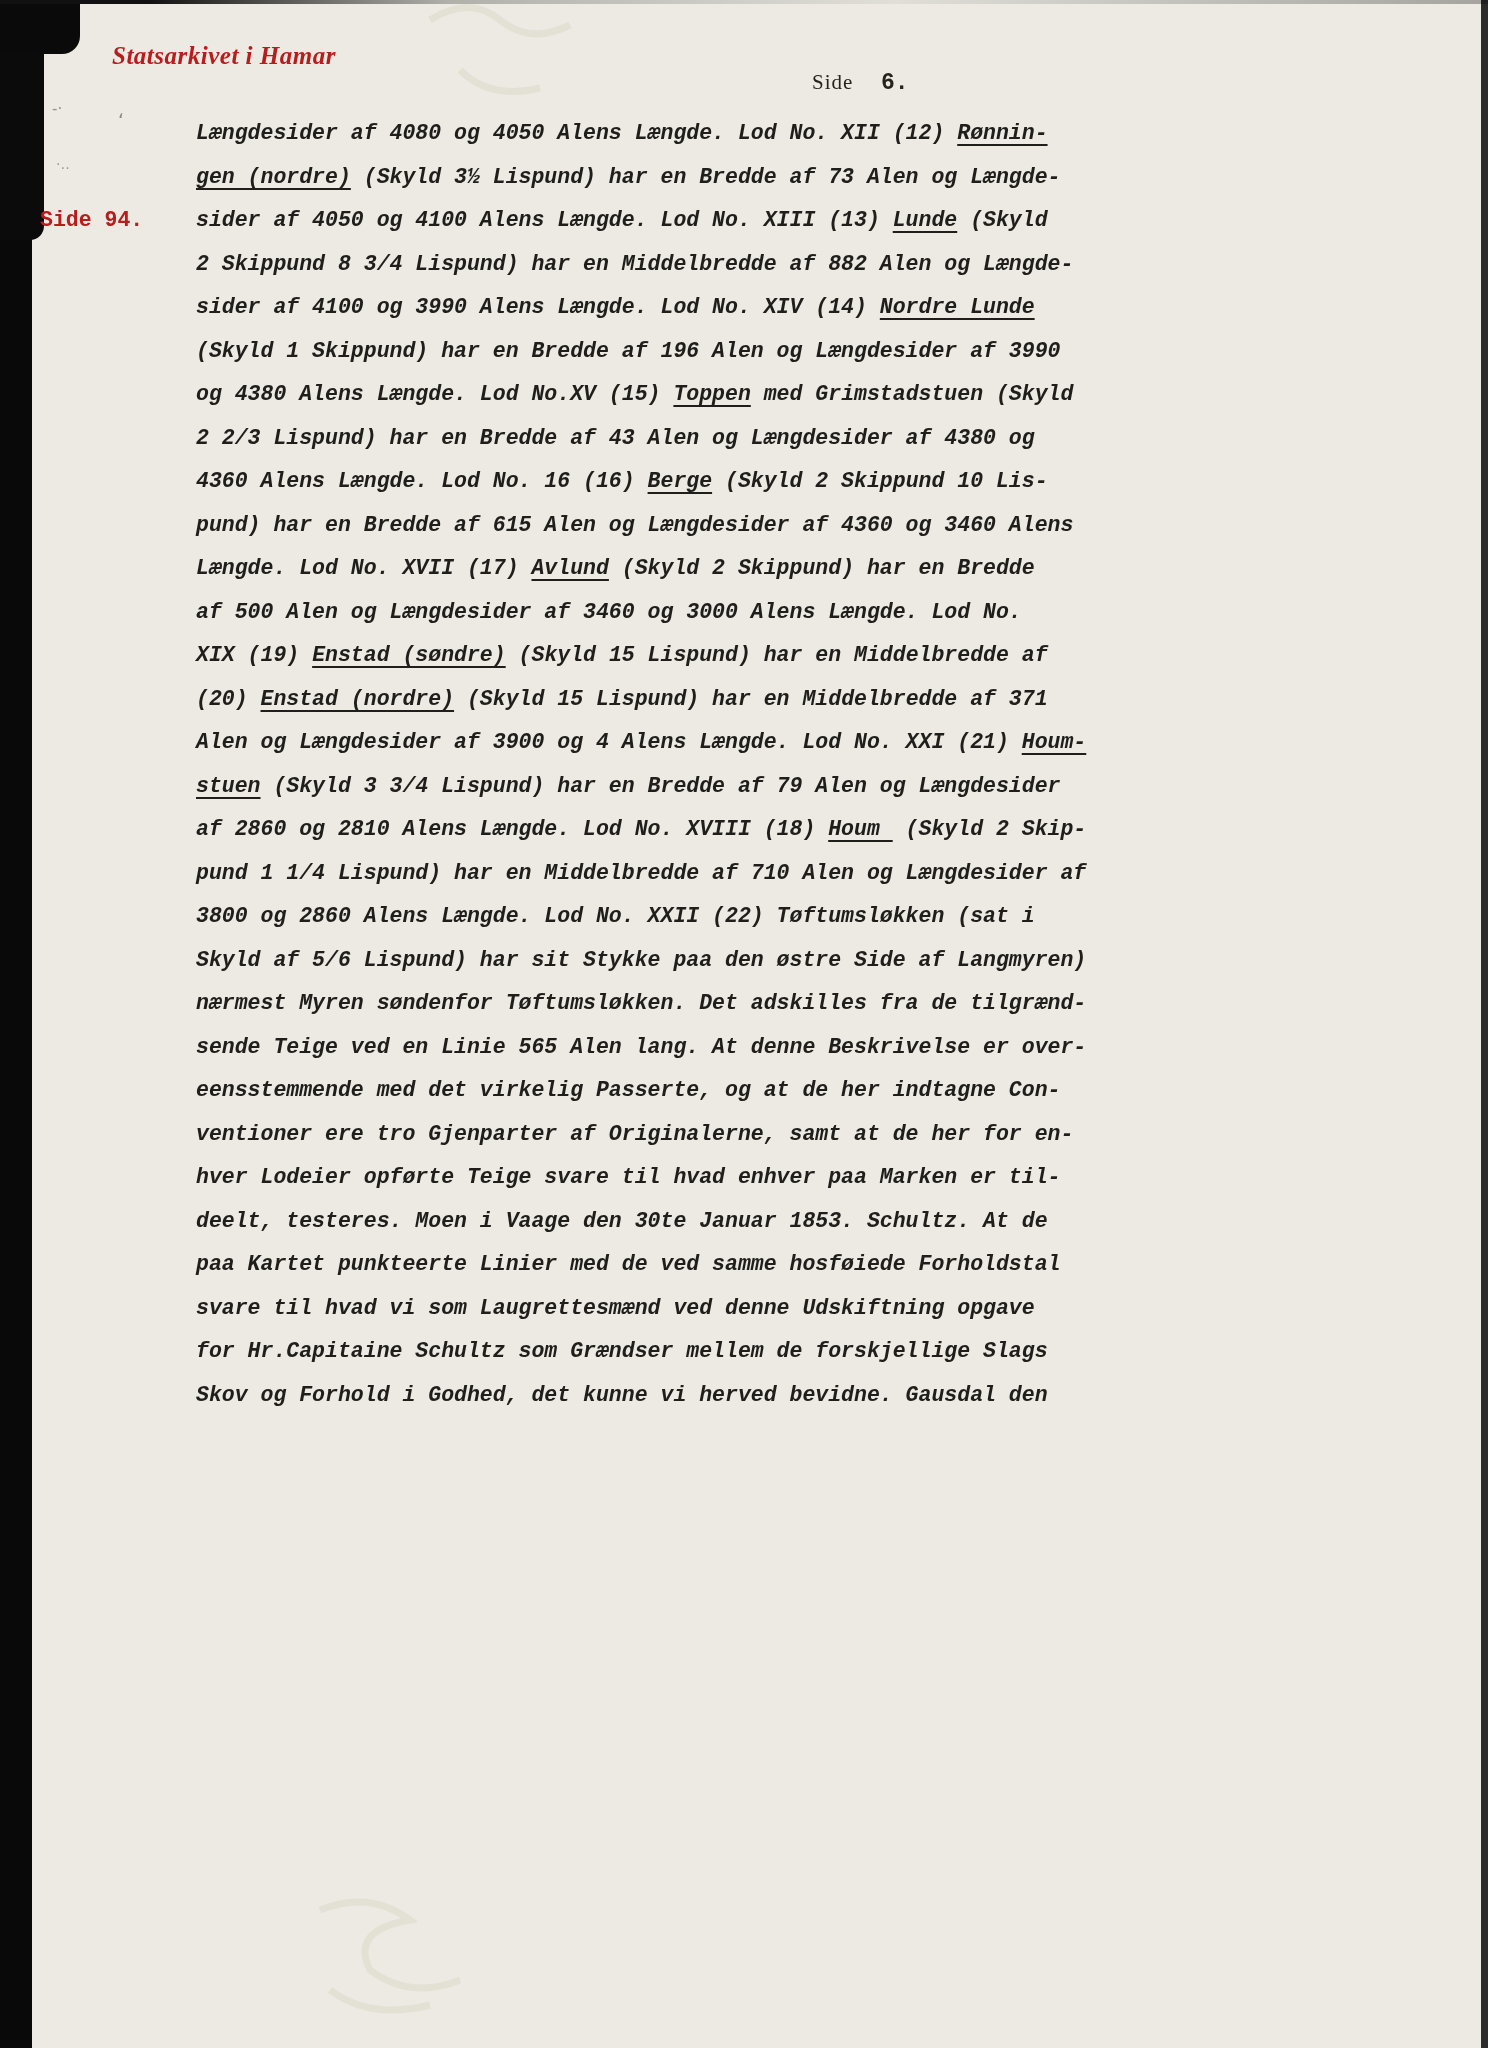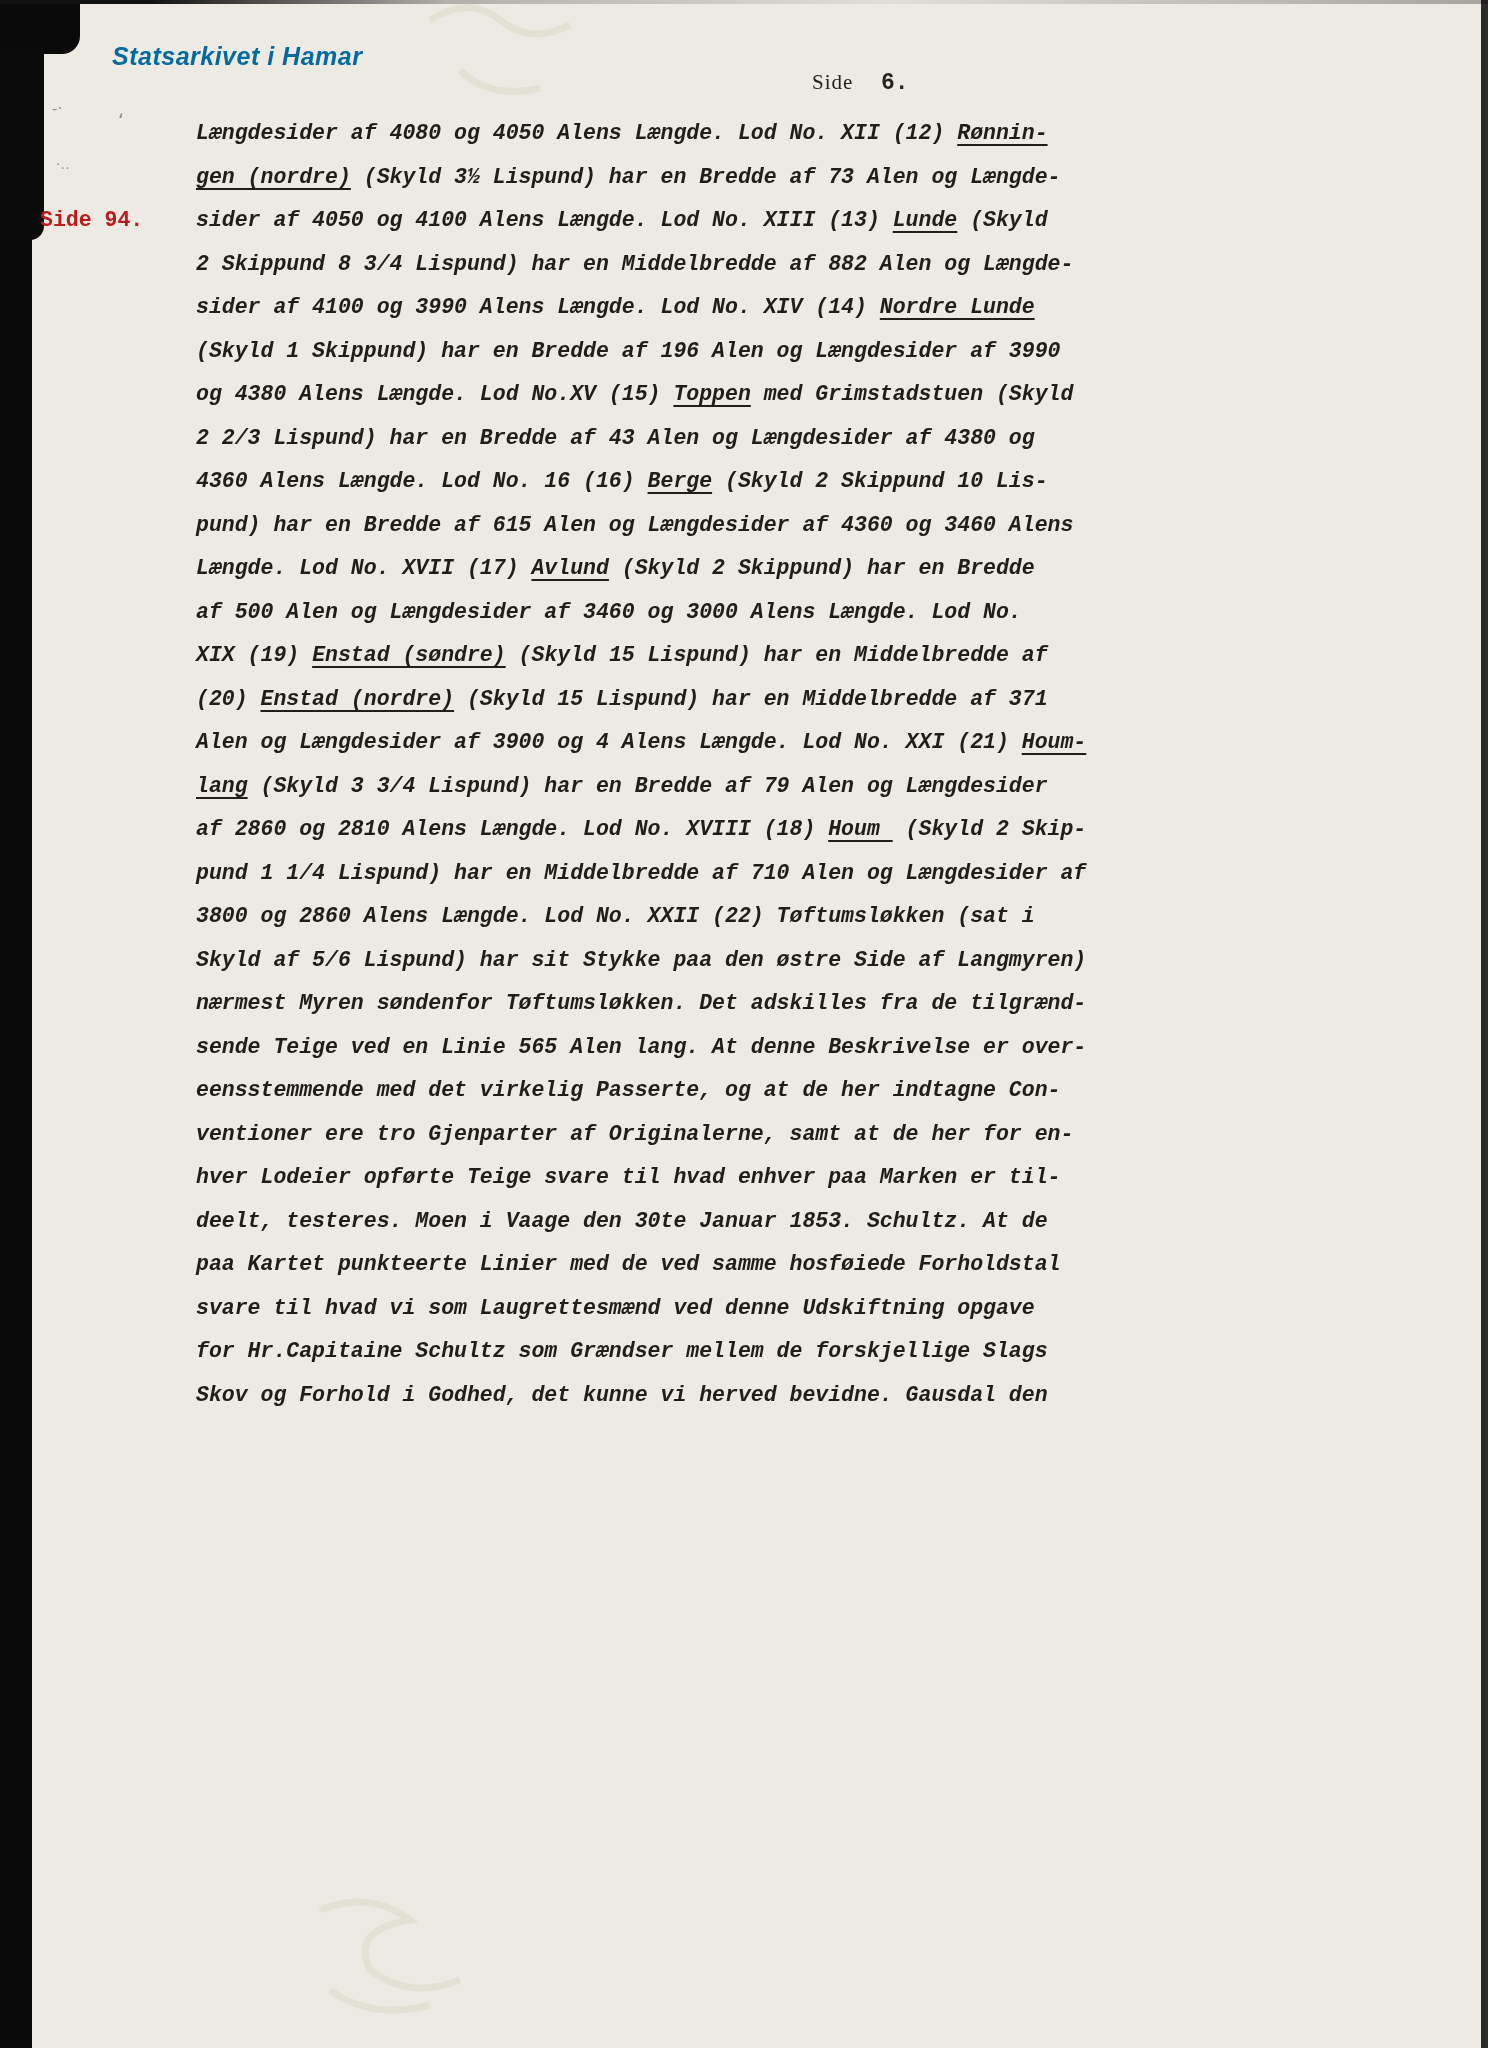--- a/index.html
+++ b/index.html
@@ -16,24 +16,24 @@
   
   .edge-left   { position:absolute; left:0; top:0; width:32px; height:2048px; background:#090909; }
   .edge-left2  { position:absolute; left:0; top:0; width:44px; height:240px; background:#0b0b0b; border-radius:0 0 14px 0; }
   .edge-corner { position:absolute; left:0; top:0; width:80px; height:54px; background:#0a0a0a; border-radius:0 0 18px 0; }
   .edge-right  { position:absolute; right:0; top:0; width:7px; height:2048px; background:#161616; opacity:.9; }
   .edge-top    { position:absolute; left:0; top:0; width:100%; height:4px; background:linear-gradient(90deg,#111 0 10%, rgba(0,0,0,.25) 30%, rgba(0,0,0,.05) 60%, rgba(0,0,0,.3)); }
 
   
   .header-archive {
     position:absolute; left:112px; top:42px;
-    font-family:Liberation Sans, sans-serif;
+    font-family:Liberation Serif, serif;
     font-style:italic; font-weight:600;
     font-size:25px; letter-spacing:.5px;
-    color:#0369a1;
+    color:#b91c1c;
   }
   .header-pageno { position:absolute; left:812px; top:46px; color:#26231f;margin-top:24px; }
   .side-label {
     font-family:"Liberation Serif", serif;
     font-size:21px; letter-spacing:1px;
   }
   .side-num {
     font-family:"Liberation Mono", monospace;
     font-weight:bold; font-size:23px; margin-left:18px;
   }
@@ -101,21 +101,21 @@
       <div class="line"><span>(Skyld 1 Skippund) har en Bredde af 196 Alen og Længdesider af 3990</span></div>
       <div class="line"><span>og 4380 Alens Længde. Lod No.XV (15) </span><span class="u">Toppen</span><span> med Grimstadstuen (Skyld</span></div>
       <div class="line"><span>2 2/3 Lispund) har en Bredde af 43 Alen og Længdesider af 4380 og</span></div>
       <div class="line"><span>4360 Alens Længde. Lod No. 16 (16) </span><span class="u">Berge</span><span> (Skyld 2 Skippund 10 Lis-</span></div>
       <div class="line"><span>pund) har en Bredde af 615 Alen og Længdesider af 4360 og 3460 Alens</span></div>
       <div class="line"><span>Længde. Lod No. XVII (17) </span><span class="u">Avlund</span><span> (Skyld 2 Skippund) har en Bredde</span></div>
       <div class="line"><span>af 500 Alen og Længdesider af 3460 og 3000 Alens Længde. Lod No.</span></div>
       <div class="line"><span>XIX (19) </span><span class="u">Enstad (søndre)</span><span> (Skyld 15 Lispund) har en Middelbredde af</span></div>
       <div class="line"><span>(20) </span><span class="u">Enstad (nordre)</span><span> (Skyld 15 Lispund) har en Middelbredde af 371</span></div>
       <div class="line"><span>Alen og Længdesider af 3900 og 4 Alens Længde. Lod No. XXI (21) </span><span class="u">Houm-</span></div>
-      <div class="line"><span class="u">lang</span><span> (Skyld 3 3/4 Lispund) har en Bredde af 79 Alen og Længdesider</span></div>
+      <div class="line"><span class="u">stuen</span><span> (Skyld 3 3/4 Lispund) har en Bredde af 79 Alen og Længdesider</span></div>
       <div class="line"><span>af 2860 og 2810 Alens Længde. Lod No. XVIII (18) </span><span class="u">Houm </span><span> (Skyld 2 Skip-</span></div>
       <div class="line"><span>pund 1 1/4 Lispund) har en Middelbredde af 710 Alen og Længdesider af</span></div>
       <div class="line"><span>3800 og 2860 Alens Længde. Lod No. XXII (22) Tøftumsløkken (sat i</span></div>
       <div class="line"><span>Skyld af 5/6 Lispund) har sit Stykke paa den østre Side af Langmyren)</span></div>
       <div class="line"><span>nærmest Myren søndenfor Tøftumsløkken. Det adskilles fra de tilgrænd-</span></div>
       <div class="line"><span>sende Teige ved en Linie 565 Alen lang. At denne Beskrivelse er over-</span></div>
       <div class="line"><span>eensstemmende med det virkelig Passerte, og at de her indtagne Con-</span></div>
       <div class="line"><span>ventioner ere tro Gjenparter af Originalerne, samt at de her for en-</span></div>
       <div class="line"><span>hver Lodeier opførte Teige svare til hvad enhver paa Marken er til-</span></div>
       <div class="line"><span>deelt, testeres. Moen i Vaage den 30te Januar 1853. Schultz. At de</span></div>

